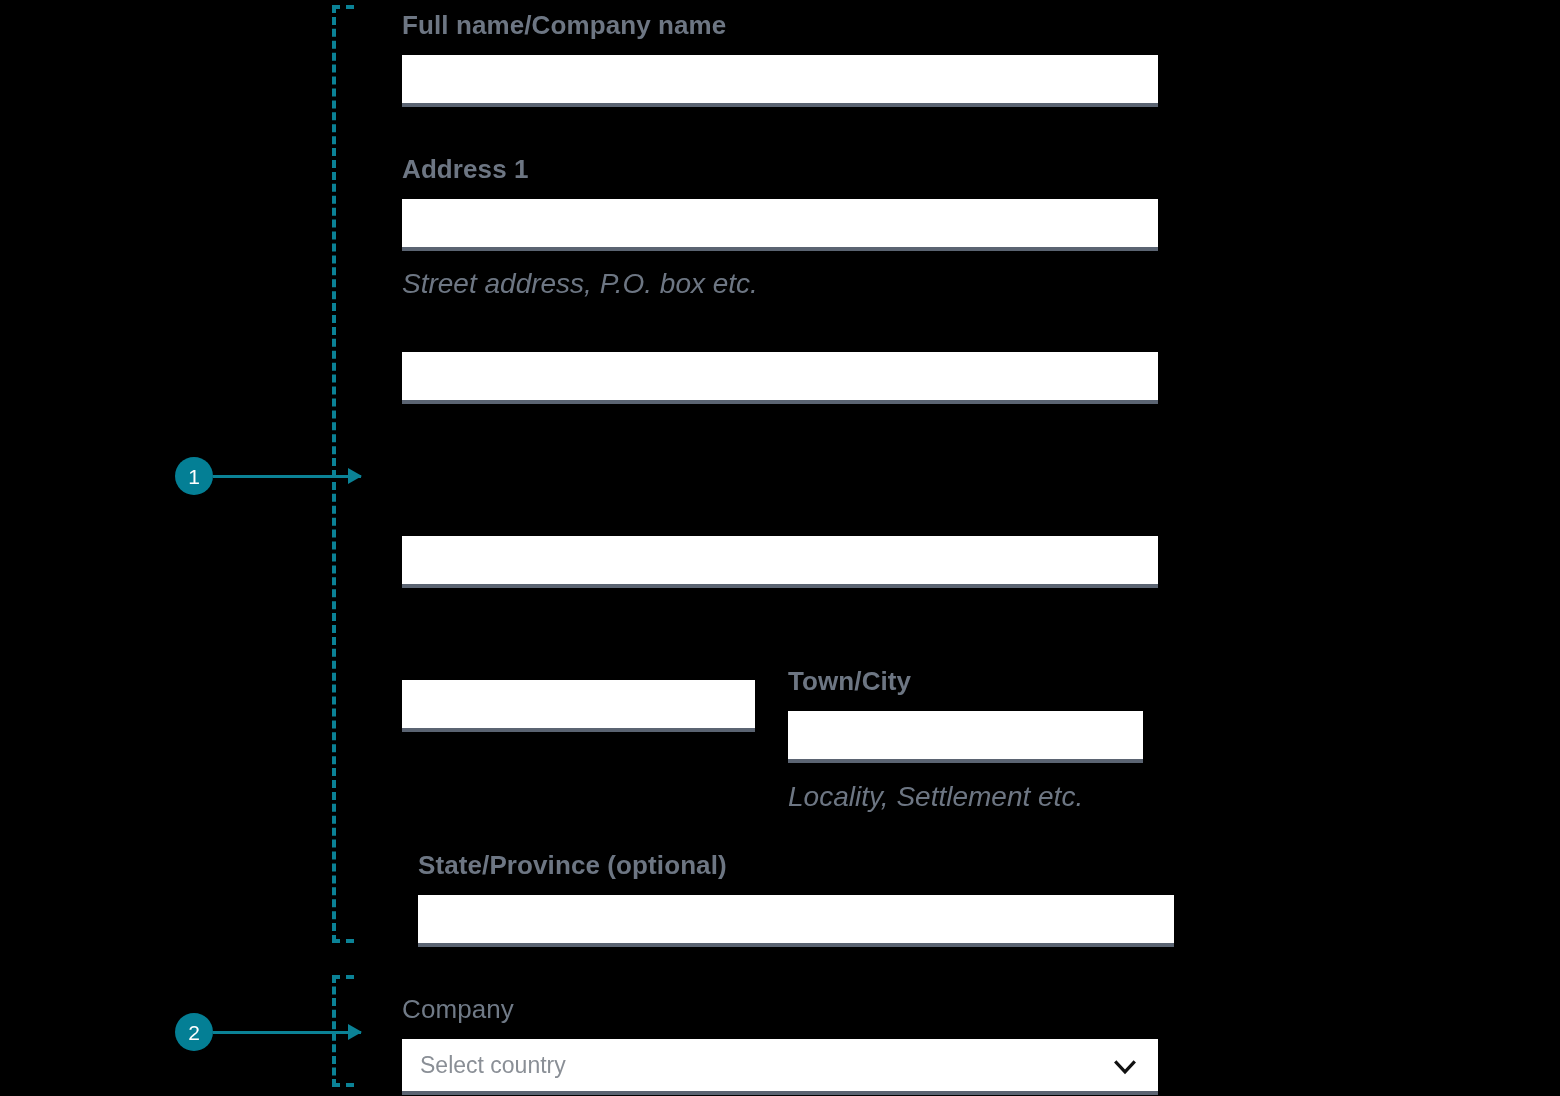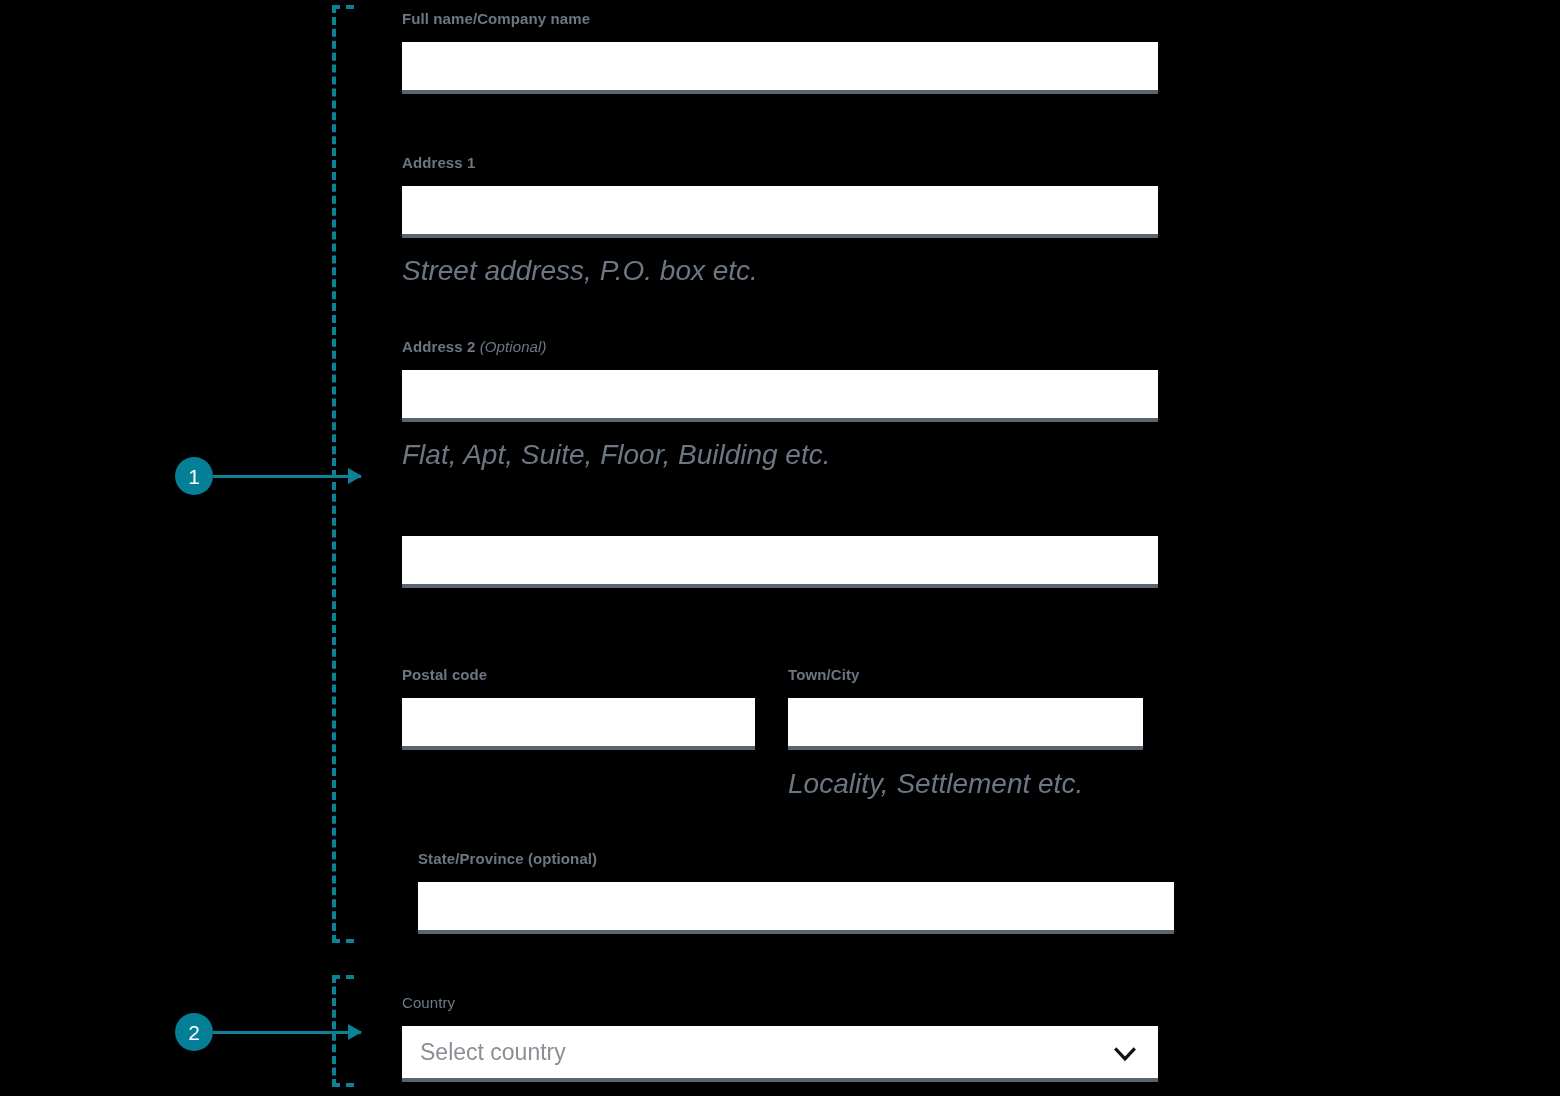--- a/index.html
+++ b/index.html
@@ -76,21 +76,21 @@
     position: absolute;
     left: 402px;
     top: 0;
     width: 756px;
   }
 
   .field-group { position: relative; }
 
   .field-label {
     color: #6d7683;
-    font-size: 15px;
+    font-size: 26px;
     font-weight: bold;
     letter-spacing: .1px;
     line-height: 1.2;
     white-space: nowrap;
   }
   .field-label .opt-italic {
     font-weight: normal;
     font-style: italic;
   }
   .field-label.regular { font-weight: normal; color: #707a87; }
@@ -178,50 +178,44 @@
       <input class="field-input" type="text" style="margin-top: 14px;" placeholder="">
     </div>
 
     <div class="field-group abs" style="left:0; top:154px; width:756px;">
       <div class="field-label">Address 1</div>
       <input class="field-input" type="text" style="margin-top: 14px;" placeholder="">
       <div class="field-hint" style="margin-top:16px;">Street address, P.O. box etc.</div>
     </div>
 
     <div class="field-group abs" style="left:0; top:338px; width:756px;">
-      <div class="field-label">
-        <span>Address 2</span>
-        <span class="opt-italic">(Optional)</span>
-      </div>
-      <input class="field-input" type="text" style="margin-top: 14px;" placeholder="">
-      <div class="field-hint" style="margin-top:16px;">Flat, Apt, Suite, Floor, Building etc.</div>
+      <input class="field-input" type="text" style="margin-top: 14px;" placeholder="">
     </div>
 
     <div class="field-group abs" style="left:0; top:522px; width:756px;">
       <input class="field-input" type="text" style="margin-top: 14px;" placeholder="">
     </div>
 
     <div class="field-group abs" style="left:0; top:666px; width:353px;">
-      <div class="field-label">Postal code</div>
       <input class="field-input" type="text" style="margin-top: 14px;" placeholder="">
     </div>
 
     <div class="field-group abs" style="left:386px; top:666px; width:355px;">
       <div class="field-label">Town/City</div>
       <input class="field-input" type="text" style="margin-top: 14px;" placeholder="">
       <div class="field-hint" style="margin-top:17px;">Locality, Settlement etc.</div>
     </div>
 
     <div class="field-group abs" style="left:16px; top:850px; width:756px;">
       <div class="field-label">State/Province (optional)</div>
       <input class="field-input" type="text" style="margin-top: 14px;" placeholder="">
     </div>
 
     <div class="field-group abs" style="left:0; top:994px; width:756px;">
-      <div class="field-label regular">Country</div>
+      <div class="field-label regular">Company</div>
       <div class="select-wrap" style="margin-top:14px;">
         <div class="select-box">
           <span class="select-placeholder">Select country</span>
         </div>
         <span class="chevron">
           <svg viewBox="0 0 24 24" width="26" height="26" aria-hidden="true">
             <path d="M4 8 L12 16.5 L20 8" fill="none" stroke="#111111" stroke-width="3" stroke-linecap="square" stroke-linejoin="miter"></path>
           </svg>
         </span>
       </div>

